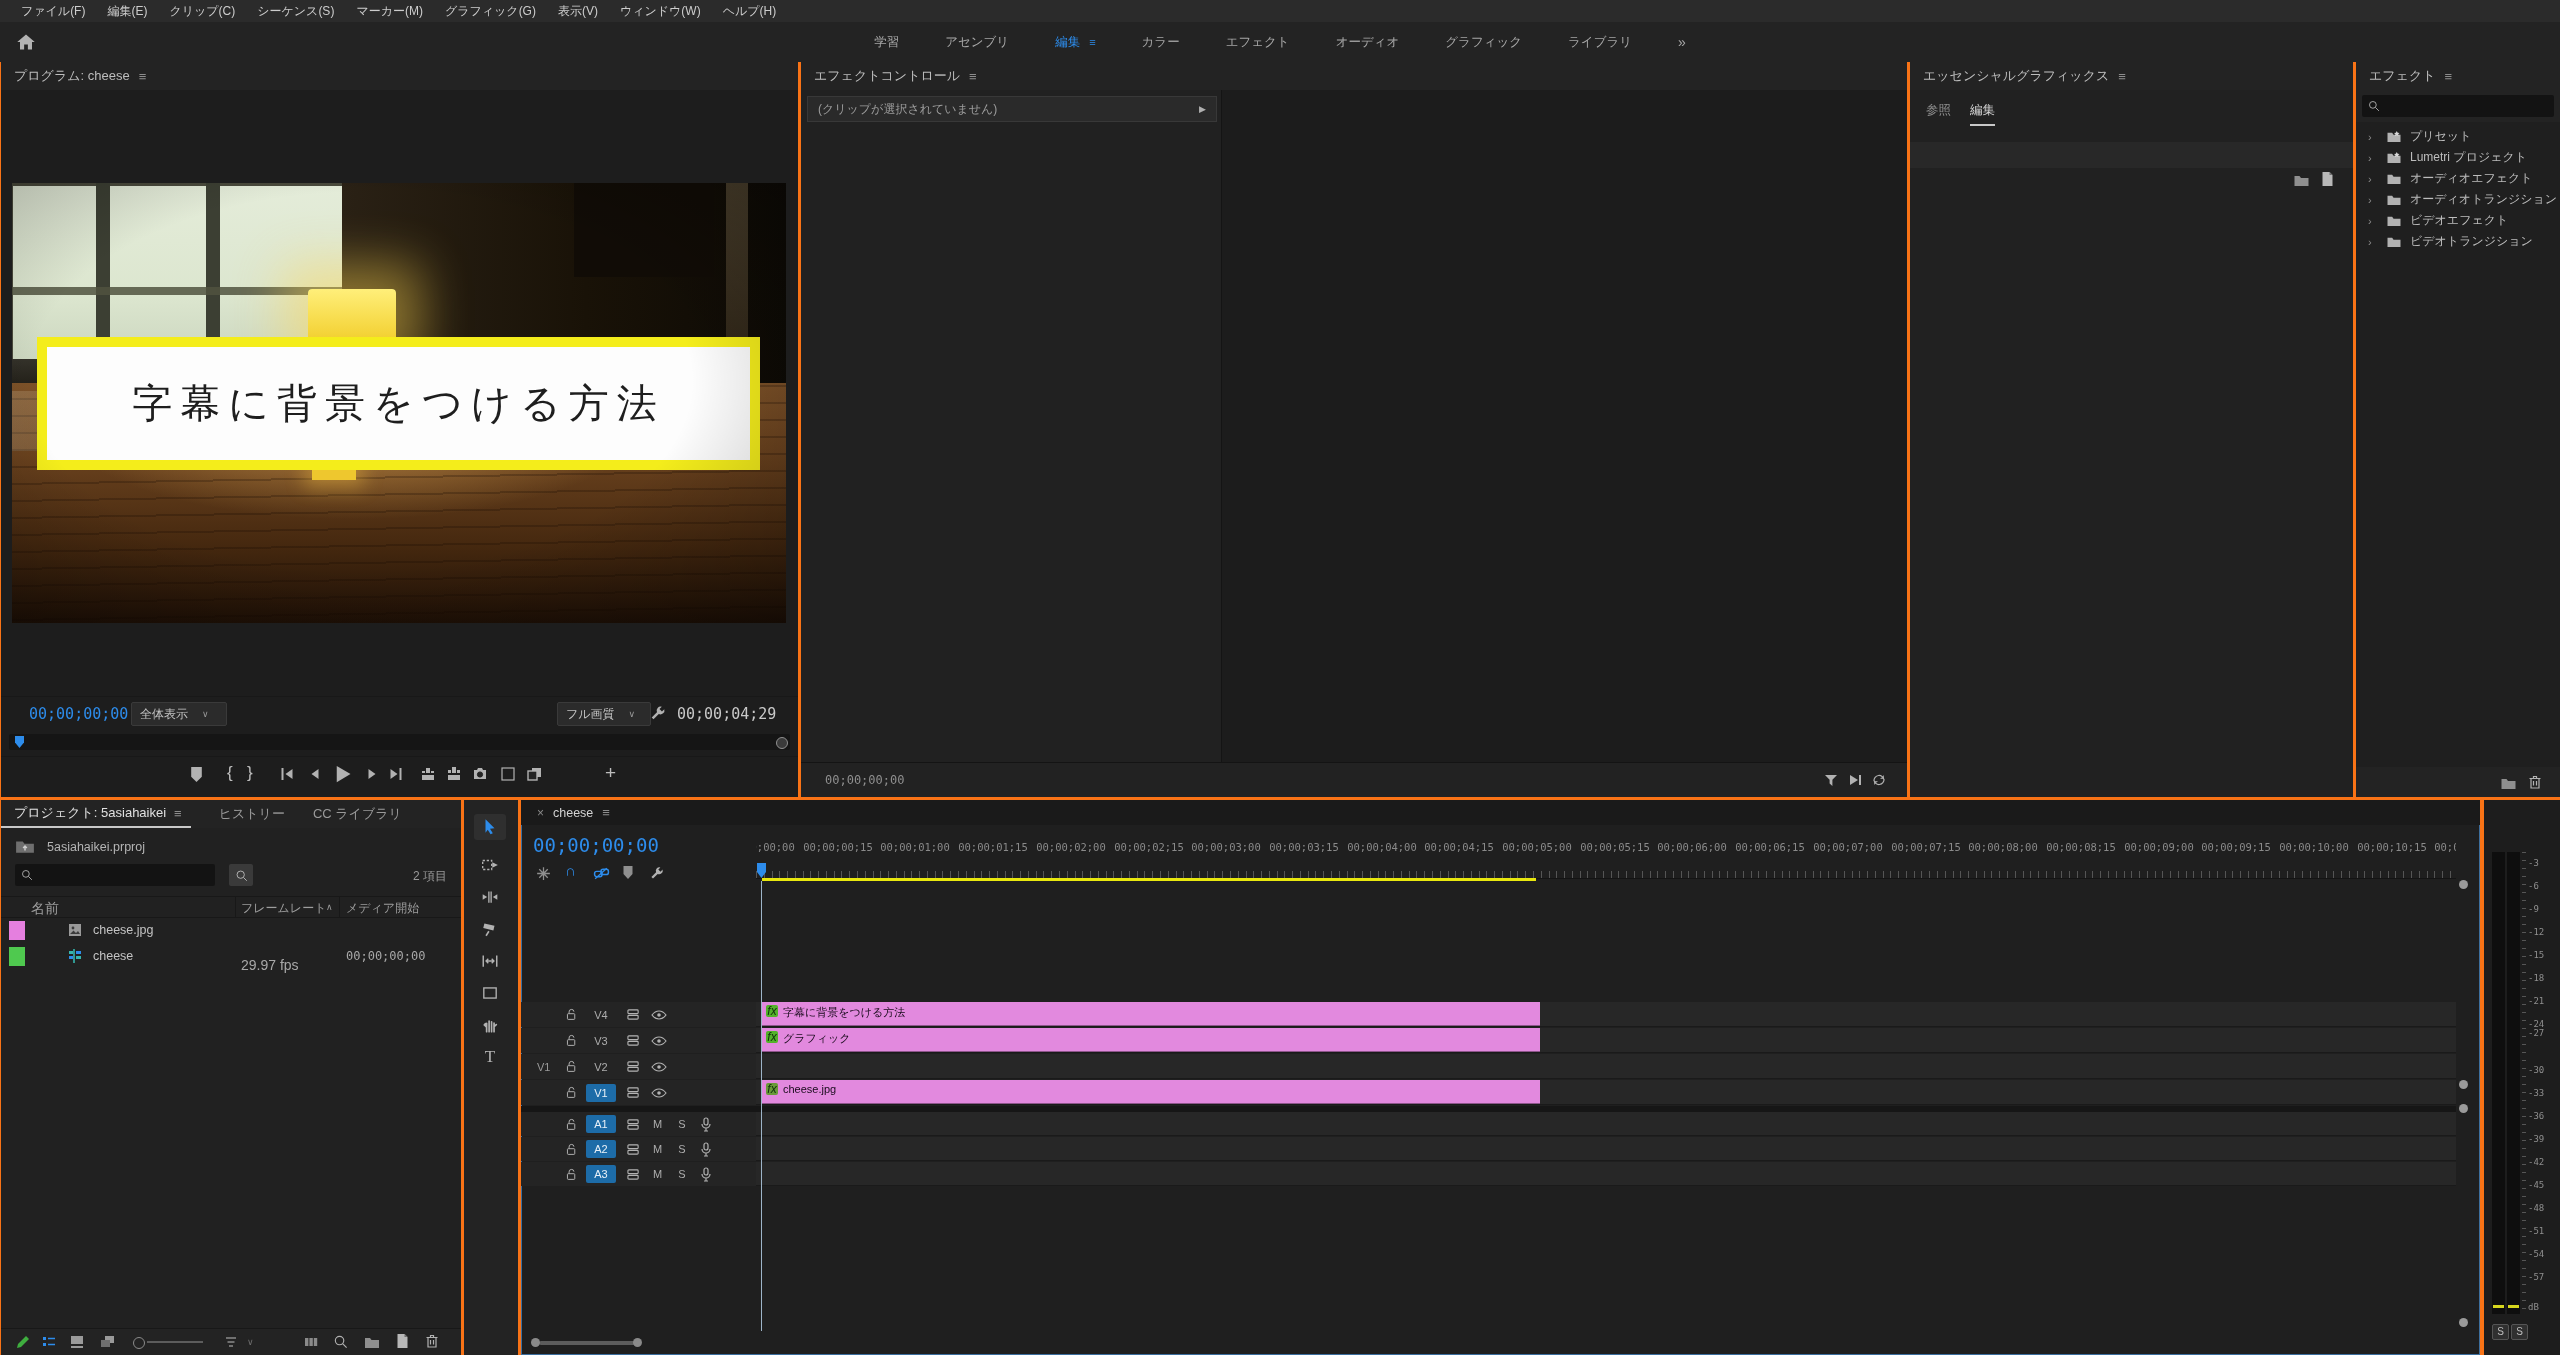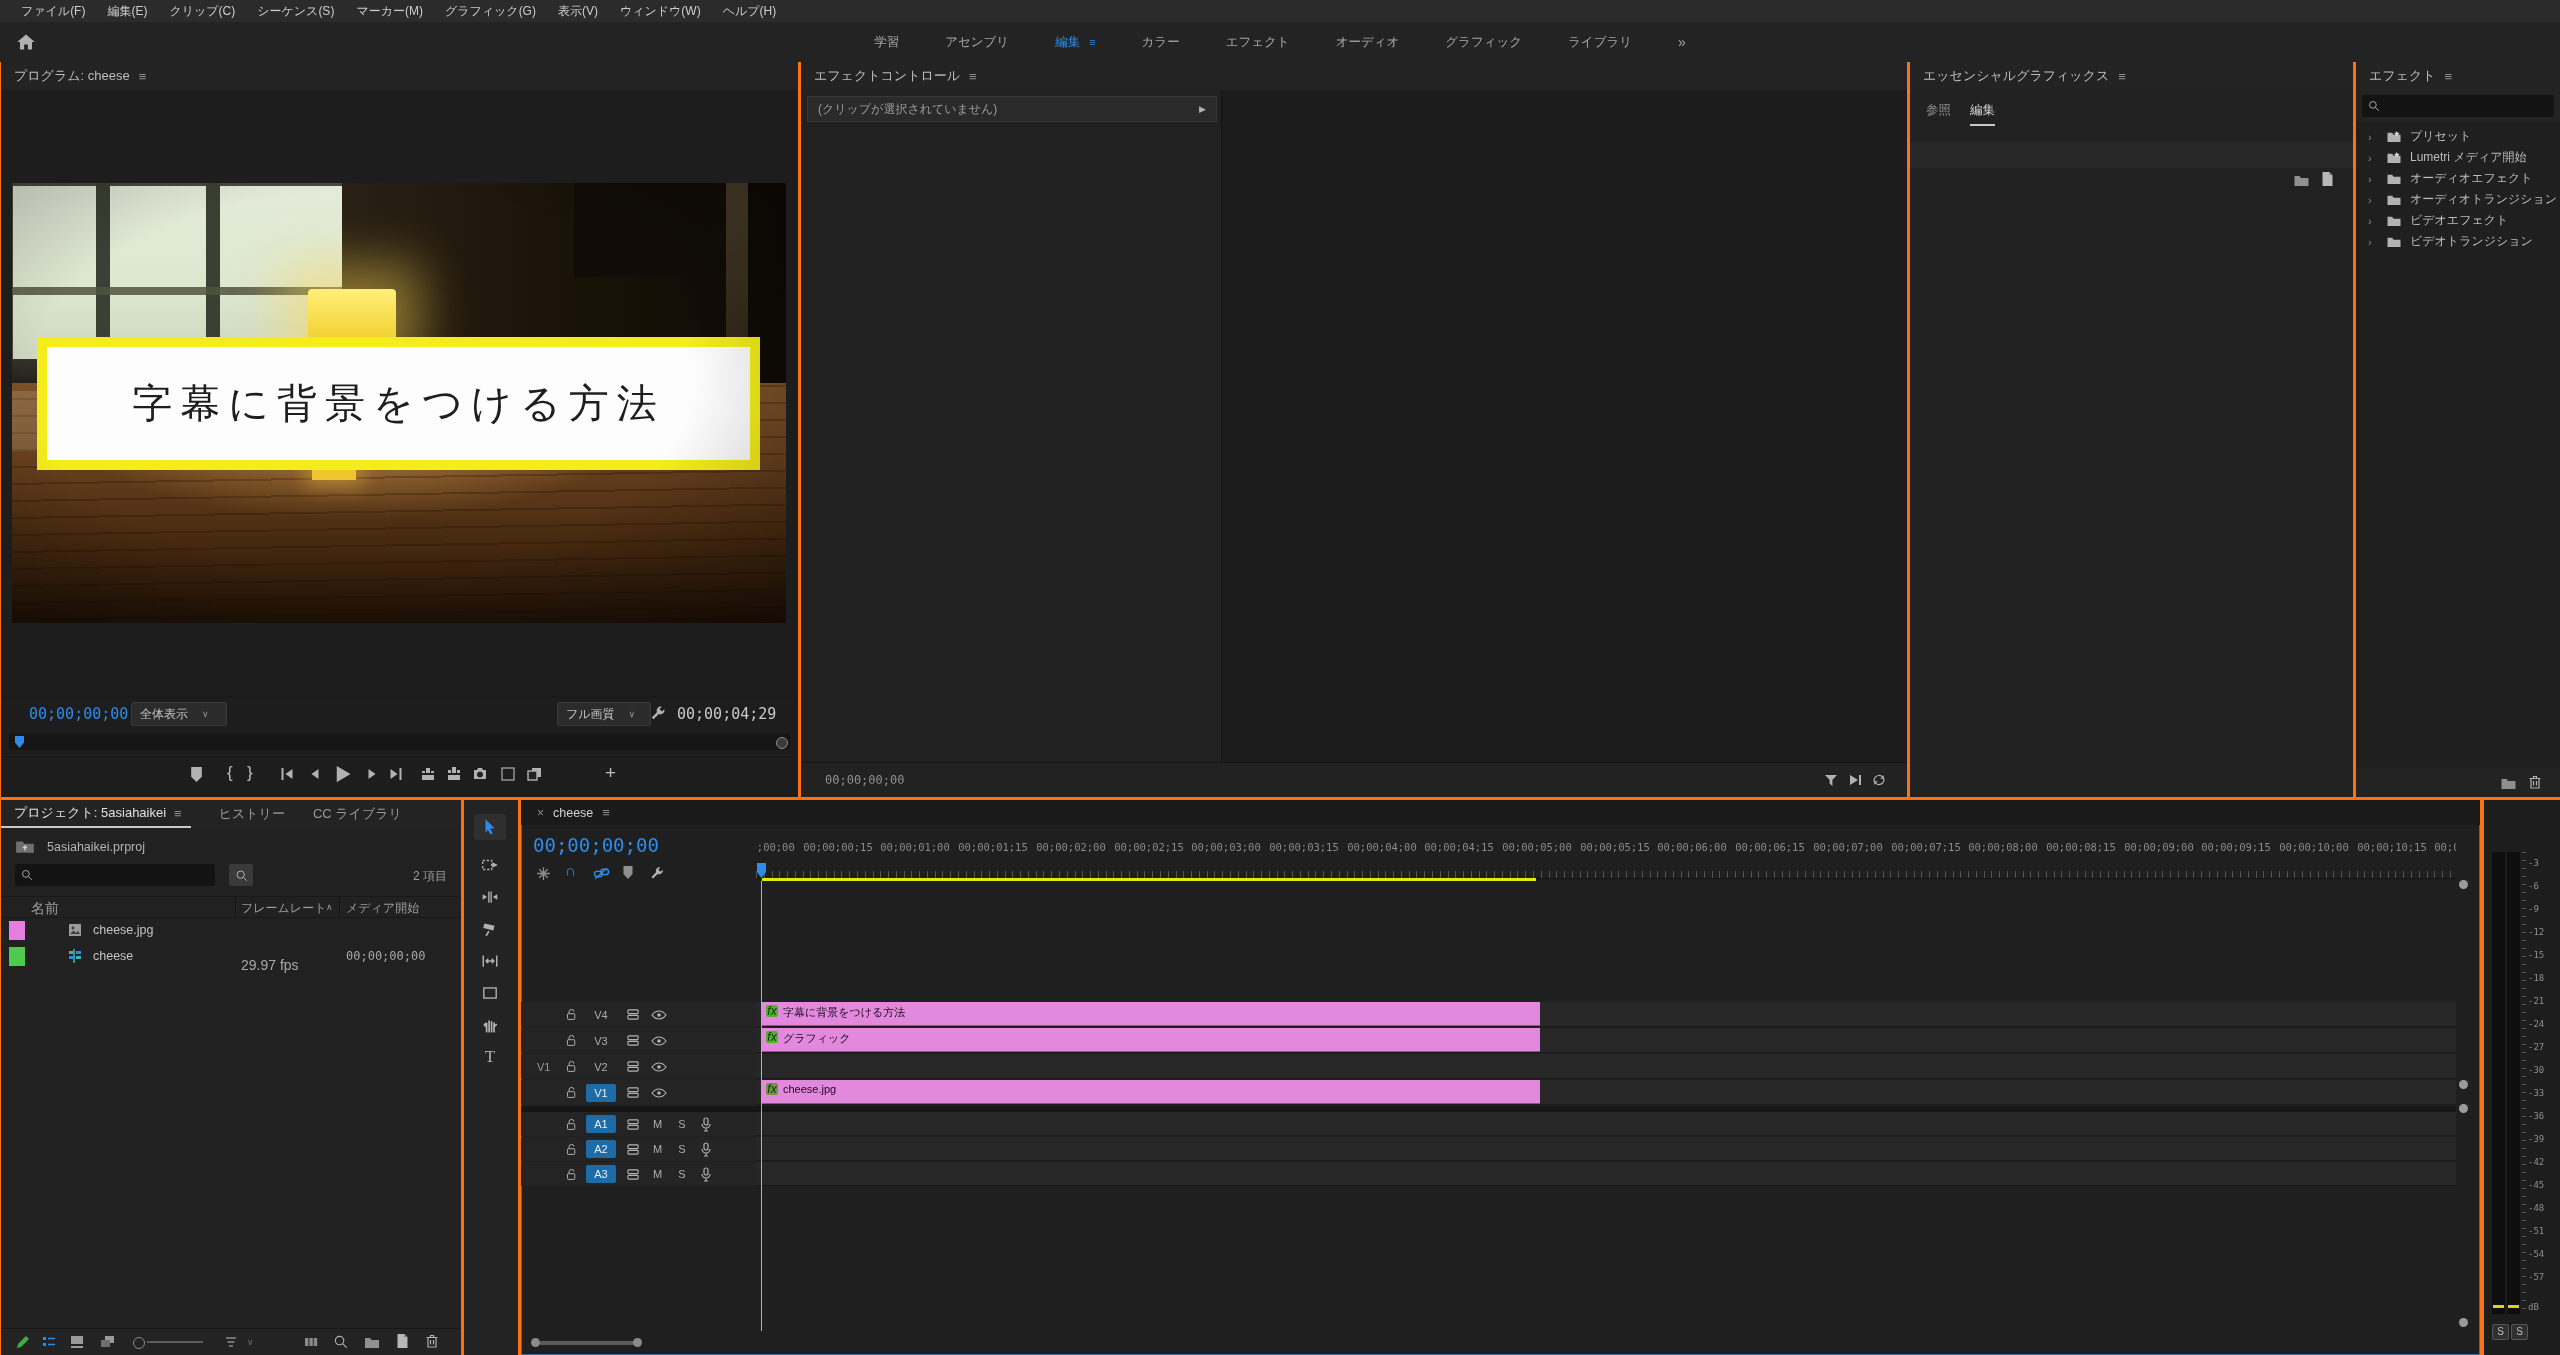--- a/index.html
+++ b/index.html
@@ -293,21 +293,21 @@
         <span>プリセット</span>
       </div>
       <div class="fxrow" style="top:25px">
         <span class="chev">›</span>
         <span>
             <svg width="16" height="13" viewBox="0 0 16 14">
               <path d="M1 3h5l1.5 2H15v8H1z" fill="#b2b2b2"></path>
               <path d="M11 1l1 2 2 .3-1.5 1.4.4 2-1.9-1-1.9 1 .4-2L8 3.3 10 3z" fill="#d8d8d8"></path>
             </svg>
           </span>
-        <span>Lumetri メディア開始</span>
+        <span>Lumetri プロジェクト</span>
       </div>
       <div class="fxrow" style="top:46px">
         <span class="chev">›</span>
         <span>
             <svg width="16" height="13" viewBox="0 0 16 14">
               <path d="M1 3h5l1.5 2H15v8H1z" fill="#b2b2b2"></path>
             </svg>
           </span>
         <span>オーディオエフェクト</span>
       </div>
@@ -821,21 +821,21 @@
     </div>
     <div class="abs" style="left:38px;top:52px;width:4px;height:462px;background:repeating-linear-gradient(180deg,#555 0 1px,transparent 1px 8px)"></div>
     <span class="meterlab" style="top:58px">-3</span>
     <span class="meterlab" style="top:81px">-6</span>
     <span class="meterlab" style="top:104px">-9</span>
     <span class="meterlab" style="top:127px">-12</span>
     <span class="meterlab" style="top:150px">-15</span>
     <span class="meterlab" style="top:173px">-18</span>
     <span class="meterlab" style="top:196px">-21</span>
     <span class="meterlab" style="top:219px">-24</span>
-    <span class="meterlab" style="top:242px">-27</span>
+    <span class="meterlab" style="top:228px">-27</span>
     <span class="meterlab" style="top:265px">-30</span>
     <span class="meterlab" style="top:288px">-33</span>
     <span class="meterlab" style="top:311px">-36</span>
     <span class="meterlab" style="top:334px">-39</span>
     <span class="meterlab" style="top:357px">-42</span>
     <span class="meterlab" style="top:380px">-45</span>
     <span class="meterlab" style="top:403px">-48</span>
     <span class="meterlab" style="top:426px">-51</span>
     <span class="meterlab" style="top:449px">-54</span>
     <span class="meterlab" style="top:472px">-57</span>

